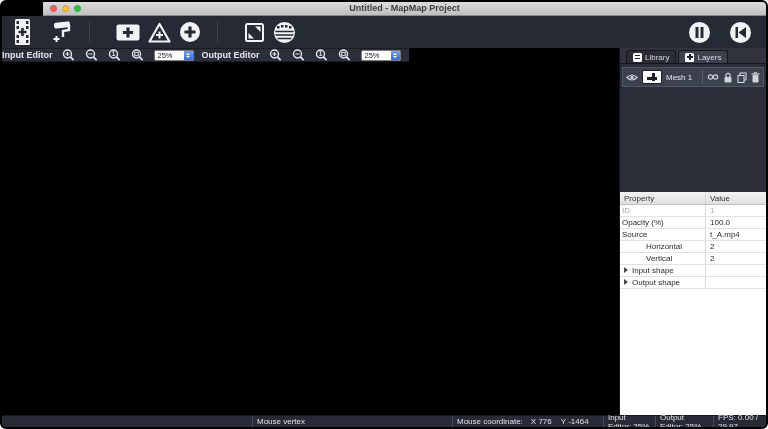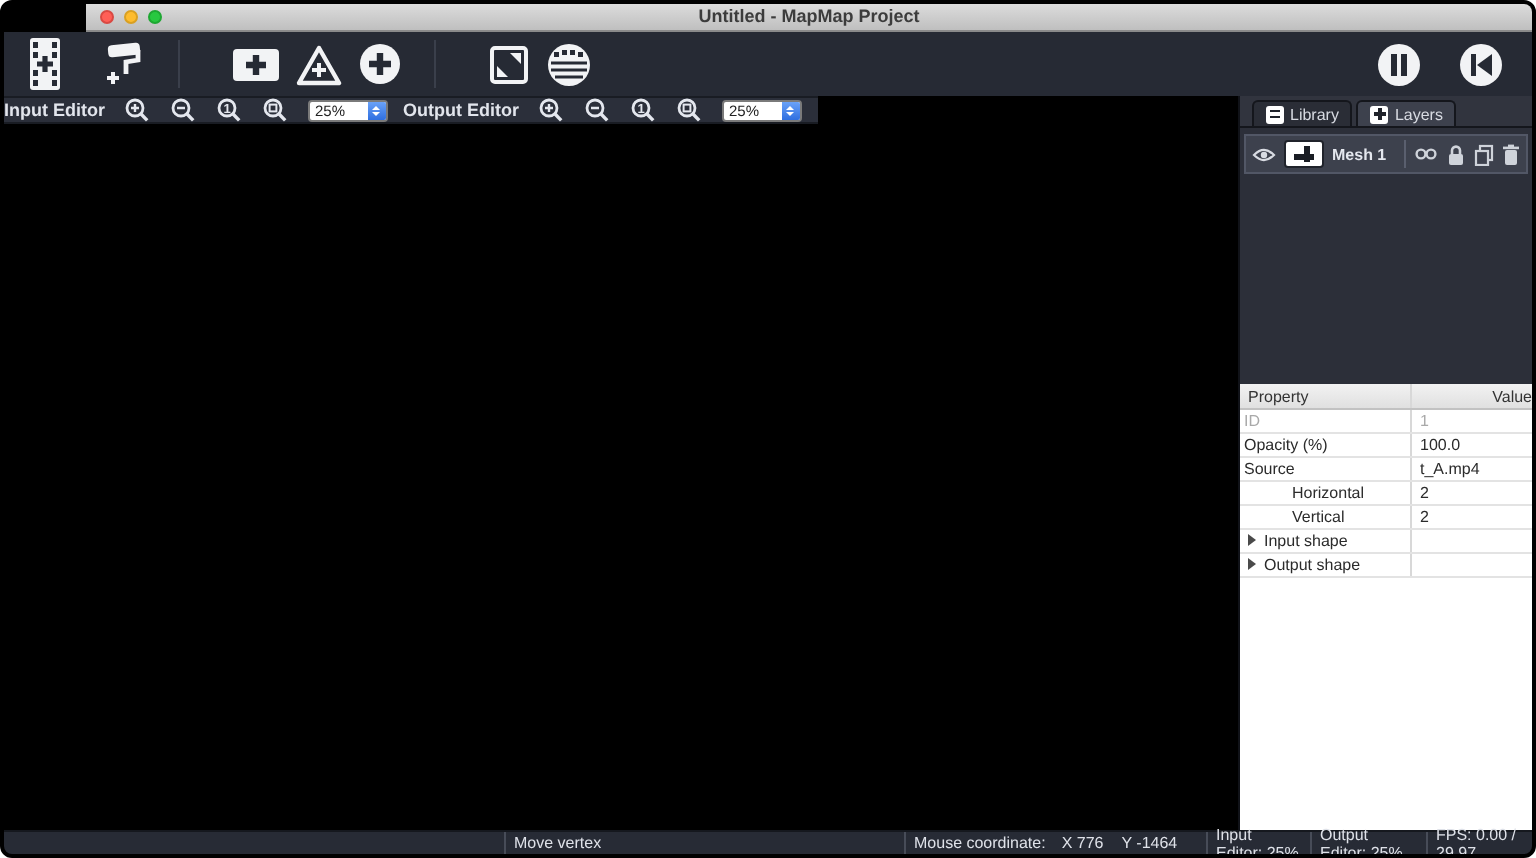--- a/index.html
+++ b/index.html
@@ -64,36 +64,36 @@
     display:flex; align-items:center; gap:3px; padding:0 6px; height:13px;
     font-size:8px; color:#d8dbe2; background:#2a2d36; border:1px solid #14161c; border-bottom:none;
     border-radius:3px 3px 0 0; cursor:pointer;
   }
   .tab.active{ background:#3d414d; }
   .layerarea{ background:#2c2f39; border-top:1px solid #14161c; flex:0 0 129px; }
   .layerrow{
     margin:3px 2px; height:20px; background:#3d414d; border:1px solid #525766;
     display:flex; align-items:center; padding:0 3px; gap:4px; cursor:pointer;
   }
-  .lname{ font-size:8px; color:#e4e7ee; flex:1;font-weight:bold; }
+  .lname{ font-size:8px; color:#e4e7ee; flex:1; }
   .lsep{ width:1px; height:14px; background:#5a5f6e; }
   .libtn{ background:none;border:none;padding:0;display:flex;align-items:center;cursor:pointer; }
   .thumb{
     width:20px; height:14px; background:#fff; border-radius:2px; position:relative; border:1px solid #20232b;
   }
   .thumb:before, .thumb:after{ content:""; position:absolute; background:#1a1d24; }
   .thumb:before{ left:4px; right:4px; top:5.5px; height:3px; }
   .thumb:after{ top:2px; bottom:2px; left:8.5px; width:3px; }
   .tabicon{ width:9px; height:9px; background:#fff; border-radius:1.5px; position:relative; }
   .tabicon.plus:before{ content:""; position:absolute; left:1.5px; right:1.5px; top:3.5px; height:2px; background:#20232b;}
   .tabicon.plus:after{ content:""; position:absolute; top:1.5px; bottom:1.5px; left:3.5px; width:2px; background:#20232b;}
   .tabicon.lib:before{ content:""; position:absolute; left:2px; right:2px; top:2px; height:1.5px; background:#20232b; box-shadow:0 3px 0 #20232b;}
   
   .proptable{ flex:1; background:#fff; display:flex; flex-direction:column; font-size:8px; color:#2b2b2b; }
-  .phead{ display:flex; height:13px; background:linear-gradient(#f2f2f2,#e0e0e0); border-bottom:1px solid #c2c2c2; color:#333;text-align:right; }
+  .phead{ display:flex; height:13px; background:linear-gradient(#f2f2f2,#e0e0e0); border-bottom:1px solid #c2c2c2; color:#333; }
   .phead .pcell{ line-height:13px; }
   .prow{ display:flex; height:12px; border-bottom:1px solid #e3e3e3; background:#fff; }
   .pcell{ line-height:12px; overflow:hidden; white-space:nowrap; }
   .plabel{ width:86px; border-right:1px solid #d8d8d8; padding-left:4px; display:flex; align-items:center; }
   .pvalue{ flex:1; padding-left:4px; }
   .muted{ color:#a9a9a9; }
   .ind1{ padding-left:2px; }
   .ind2{ padding-left:26px; }
   .disc{ display:inline-block; width:8px; }
   .disc.down:before{ content:""; display:inline-block; width:0; height:0;
@@ -518,21 +518,21 @@
             </div>
           <div class="pcell pvalue"></div>
         </div>
       </div>
     </div>
   </div>
 
   <div class="statusbar">
     <div class="sspacer"></div>
     <div class="sseg mv">
-      <span>Move vertex</span>
+      <span>Mouse vertex</span>
     </div>
     <div class="sseg mouse">
       <span>Mouse coordinate:</span>
       <span class="mx">X 776</span>
       <span class="my">Y -1464</span>
     </div>
     <div class="sseg inz">
       <span>Input Editor: 25%</span>
     </div>
     <div class="sseg outz">

